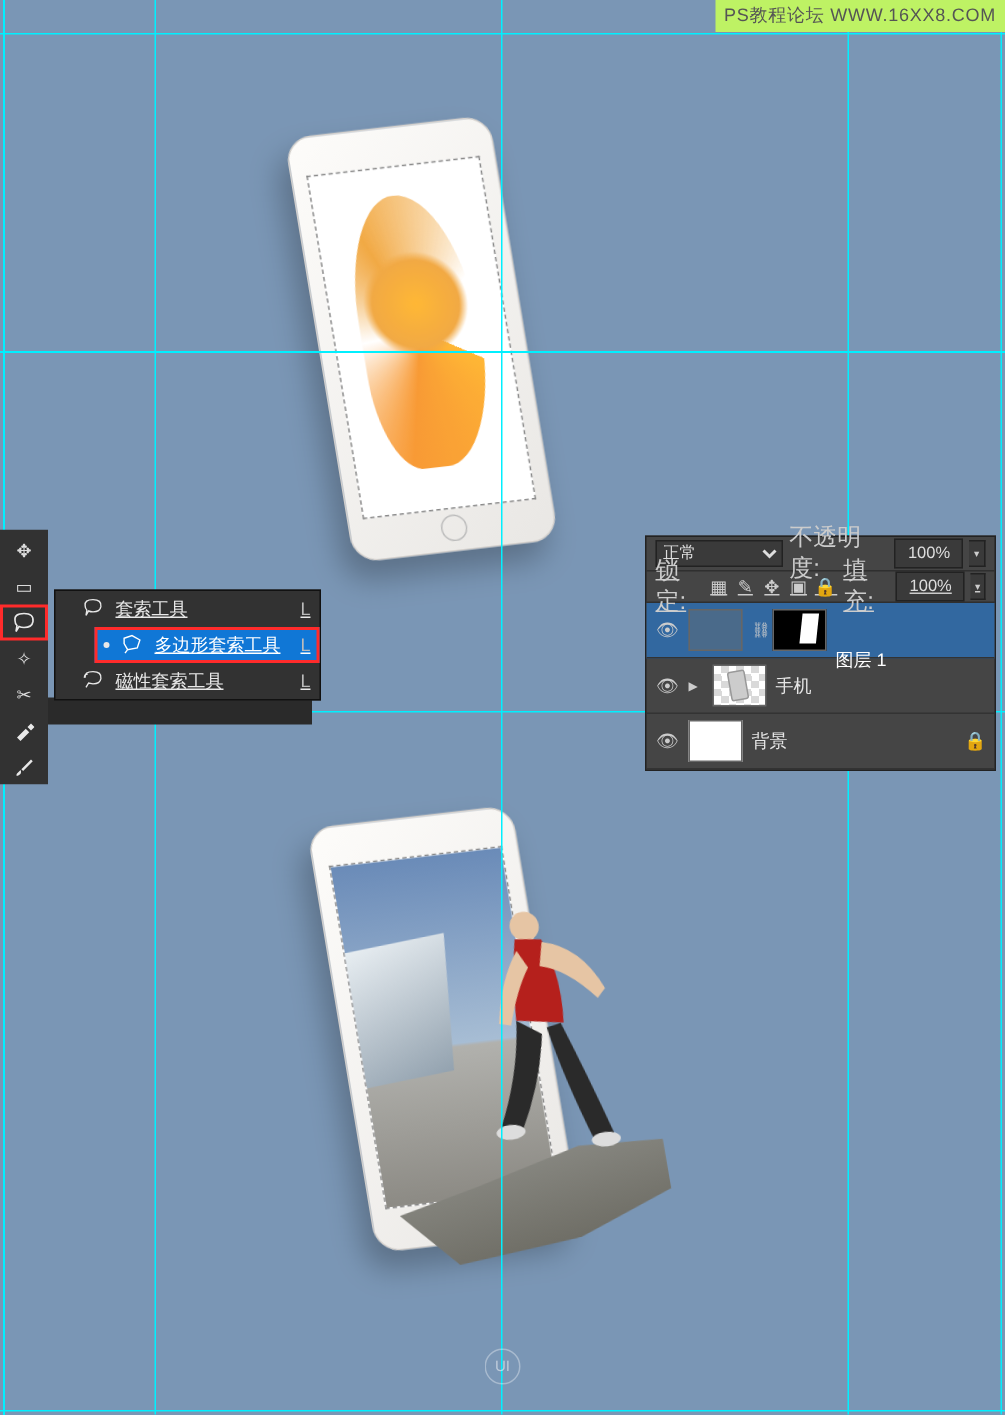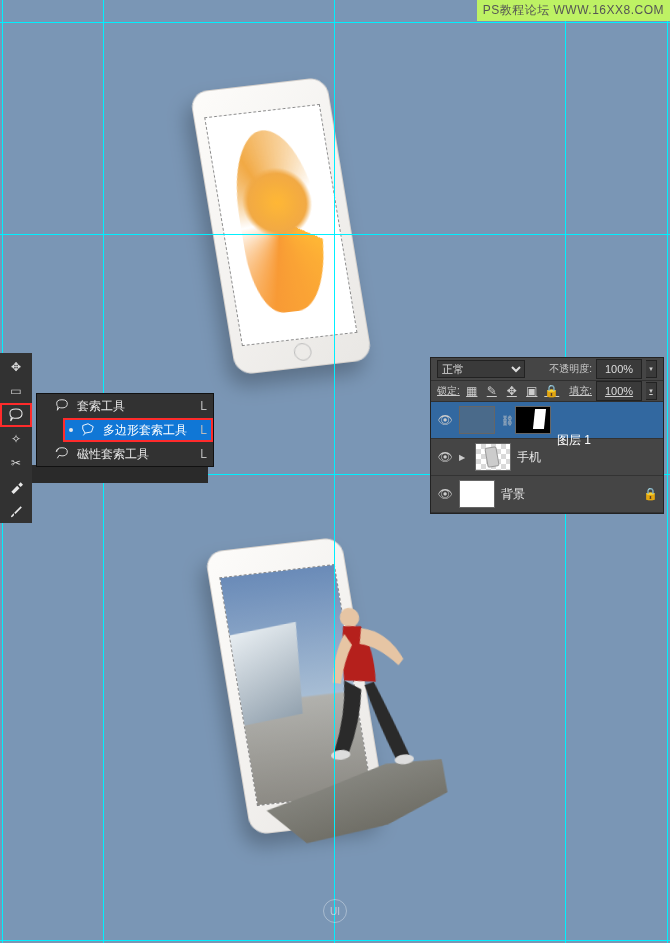--- a/index.html
+++ b/index.html
@@ -117,20 +117,21 @@
     width: 176px;
     z-index: 41;
   }
   .flyout .row {
     display:flex; align-items:center;
     height: 24px;
     padding: 0 6px;
     gap: 8px;
     cursor:pointer;
     color:#e8e8e8;
+    text-decoration:underline;
   }
   .flyout .row .dot { width:4px;height:4px;background:#e8e8e8;border-radius:50%;}
   .flyout .row .lbl { flex:1; }
   .flyout .row .key { color:#bbb; }
   .flyout .row.hi {
     background:#1077d6;
     color:#fff;
     margin-left:26px;
   }
   .flyout .redbox {
@@ -155,21 +156,21 @@
     display:flex; align-items:center;
     height: 22px;
     padding: 0 6px;
     border-bottom: 1px solid #2f2f2f;
     gap:4px;
   }
   .panel select.blend {
     background:#3a3a3a; color:#ddd; border:1px solid #222;
     font-size:11px; height:18px; width:88px;
   }
-  .panel .opt-label{color:#ccc; font-size:10px;}
+  .panel .opt-label{color:#ccc; font-size:16px;}
   .panel .pct {
     background:#3a3a3a; color:#ddd; border:1px solid #222;
     height:16px; width:40px; font-size:11px; text-align:center;
   }
   .panel .mini-arrow { width:10px;height:16px;background:#3a3a3a;border:1px solid #222;border-left:none;display:flex;align-items:center;justify-content:center;color:#ccc;font-size:7px;}
   .lock-row {
     display:flex; align-items:center;
     height:20px; padding:0 6px; gap:4px;
     border-bottom:1px solid #2f2f2f;
     text-decoration:underline;

